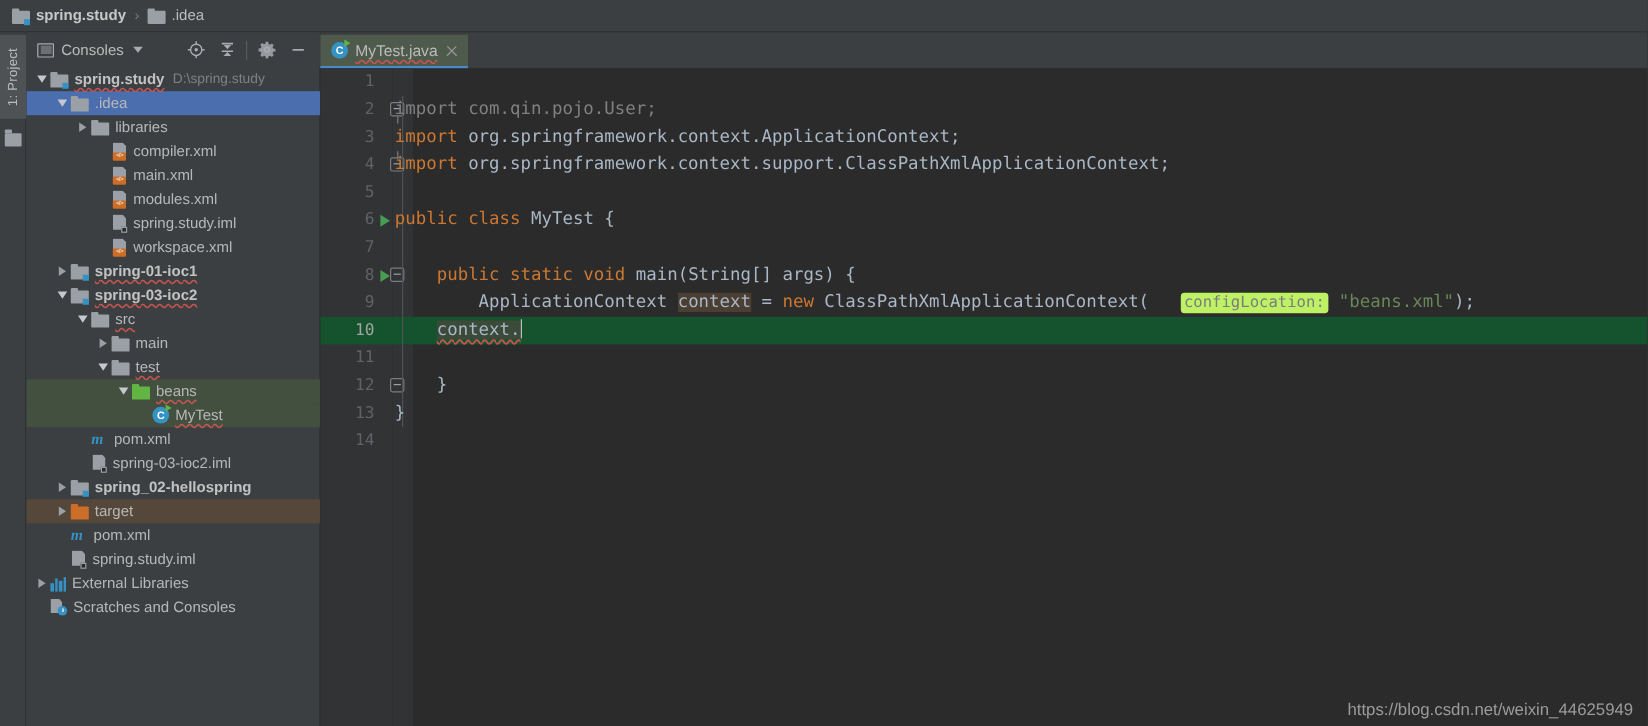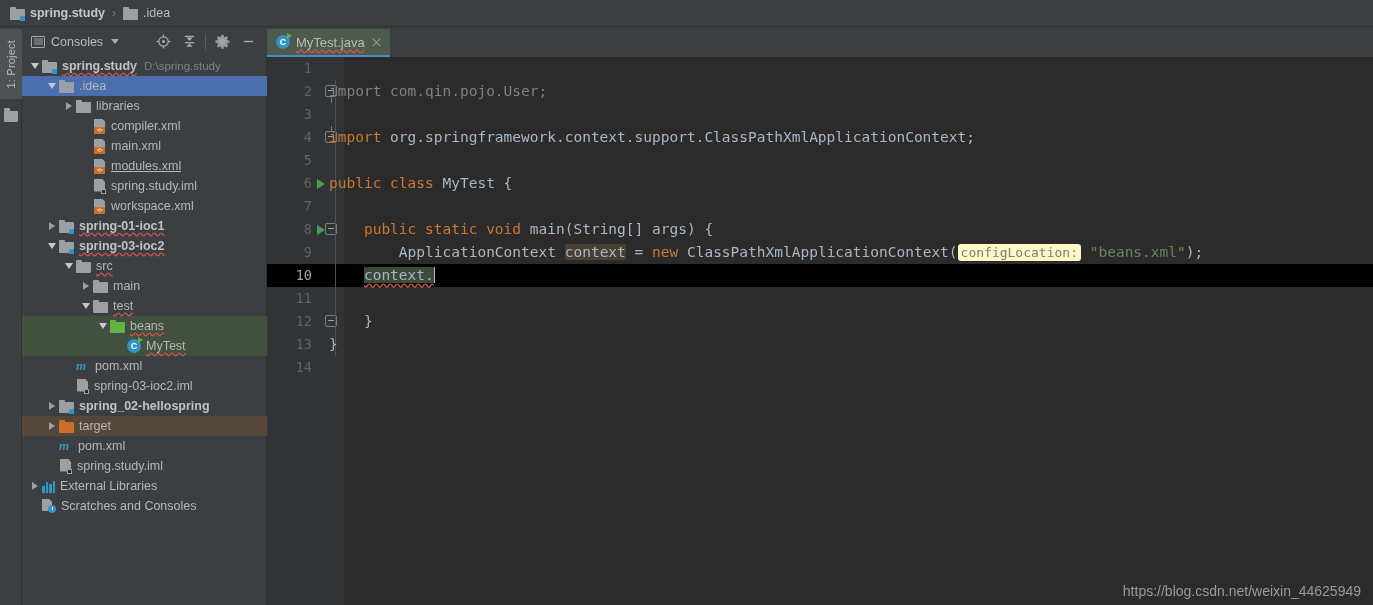--- a/index.html
+++ b/index.html
@@ -267,21 +267,21 @@
     background: #313335;
   }
   #code-lines {
     position: absolute; left: 0; top: 0; width: 1106px; height: 548px;
     font-family: "DejaVu Sans Mono", monospace;
     font-size: 14.5px;
   }
   .code-row {
     position: relative; height: 23px; line-height: 23px; white-space: pre;
   }
-  .code-row.current { background: #000000; }
+  .code-row.current { background: #14532d; }
   .ln {
     position: absolute; left: 0; width: 45px; text-align: right;
     color: #606366; font-size: 13.5px;
     font-family: "DejaVu Sans Mono", monospace;
   }
   .code-row.current .ln { color: #a4a3a3; }
   .runmark {
     position: absolute; left: 50px; top: 7px;
     width: 0; height: 0; border-top: 5px solid transparent;
     border-bottom: 5px solid transparent; border-left: 8px solid #499c54;
@@ -312,22 +312,22 @@
 
   
   .kw   { color: #cc7832; }
   .cls  { color: #a9b7c6; }
   .plain{ color: #a9b7c6; }
   .str  { color: #6a8759; }
   .dim  { color: #808080; }
   .ident-hl { background: #4b3f33; }
   .caret-line-hl { background: #3c4a3a; }
   .hint {
-    background: #fef9c3; color: #7a7d80; border-radius: 3px;
-    padding: 1px 3px; font-size: 13px;
+    background: #bef264; color: #7a7d80; border-radius: 3px;
+    padding: 1px 3px; font-size: 13px; margin-left: 26px;
   }
   .wavy-red {
     text-decoration: underline wavy #c75450;
     text-decoration-skip-ink: none;
     text-underline-offset: 3px;
   }
   .caret {
     display: inline-block; width: 1.5px; height: 16px;
     background: #bbbbbb; vertical-align: -3px;
   }
@@ -464,21 +464,21 @@
         <div class="tree-row" style="padding-left: 57px;">
           <span class="tw"></span>
           <span class="node-icon">
             <span class="ic-xml">
               <span class="sheet"></span>
               <span class="tag">&lt;/&gt;</span>
             </span>
           </span>
           <span class="node-label">main.xml</span>
         </div>
-        <div class="tree-row" style="padding-left: 57px; text-decoration: underline;">
+        <div class="tree-row" style="padding-left: 57px;">
           <span class="tw"></span>
           <span class="node-icon">
             <span class="ic-xml">
               <span class="sheet"></span>
               <span class="tag">&lt;/&gt;</span>
             </span>
           </span>
           <span class="node-label">modules.xml</span>
         </div>
         <div class="tree-row" style="padding-left: 57px;">
@@ -677,21 +677,21 @@
         <span class="close-x"></span>
       </div>
     </div>
 
     <div id="code-view">
       <div id="gutter"></div>
       <div id="fold-strip"></div>
       <div id="code-lines">
           <div class="code-row"><span class="ln">1</span><span class="code-text"></span></div>
           <div class="code-row"><span class="ln">2</span><span class="fold-minus fold-top"></span><span class="indent-guide"></span><span class="code-text"><span class="dim">import </span><span class="dim">com.qin.pojo.User;</span></span></div>
-          <div class="code-row"><span class="ln">3</span><span class="indent-guide"></span></div>
+          <div class="code-row"><span class="ln">3</span><span class="indent-guide"></span><span class="code-text"><span class="kw">import </span><span class="cls">org.springframework.context.ApplicationContext;</span></span></div>
           <div class="code-row"><span class="ln">4</span><span class="fold-minus fold-bot"></span><span class="indent-guide"></span><span class="code-text"><span class="kw">import </span><span class="cls">org.springframework.context.support.ClassPathXmlApplicationContext;</span></span></div>
           <div class="code-row"><span class="ln">5</span><span class="indent-guide"></span><span class="code-text"></span></div>
           <div class="code-row"><span class="ln">6</span><span class="runmark"></span><span class="indent-guide"></span><span class="code-text"><span class="kw">public class </span><span class="cls">MyTest </span><span class="plain">{</span></span></div>
           <div class="code-row"><span class="ln">7</span><span class="indent-guide"></span><span class="code-text"></span></div>
           <div class="code-row"><span class="ln">8</span><span class="runmark"></span><span class="fold-minus"></span><span class="indent-guide"></span><span class="code-text"><span class="plain">    </span><span class="kw">public static void </span><span class="cls">main</span><span class="plain">(</span><span class="cls">String</span><span class="plain">[] args) {</span></span></div>
           <div class="code-row"><span class="ln">9</span><span class="indent-guide"></span><span class="code-text"><span class="plain">        </span><span class="cls">ApplicationContext </span><span class="cls ident-hl">context</span><span class="plain"> = </span><span class="kw">new </span><span class="cls">ClassPathXmlApplicationContext(</span><span class="hint">configLocation:</span><span class="plain"> </span><span class="str">"beans.xml"</span><span class="plain">);</span></span></div>
           <div class="code-row current"><span class="ln">10</span><span class="indent-guide"></span><span class="code-text"><span class="plain">    </span><span class="plain caret-line-hl wavy-red">context.</span><span class="caret"></span></span></div>
           <div class="code-row"><span class="ln">11</span><span class="indent-guide"></span><span class="code-text"></span></div>
           <div class="code-row"><span class="ln">12</span><span class="fold-minus"></span><span class="indent-guide"></span><span class="code-text"><span class="plain">    }</span></span></div>
           <div class="code-row"><span class="ln">13</span><span class="indent-guide"></span><span class="code-text"><span class="plain">}</span></span></div>

